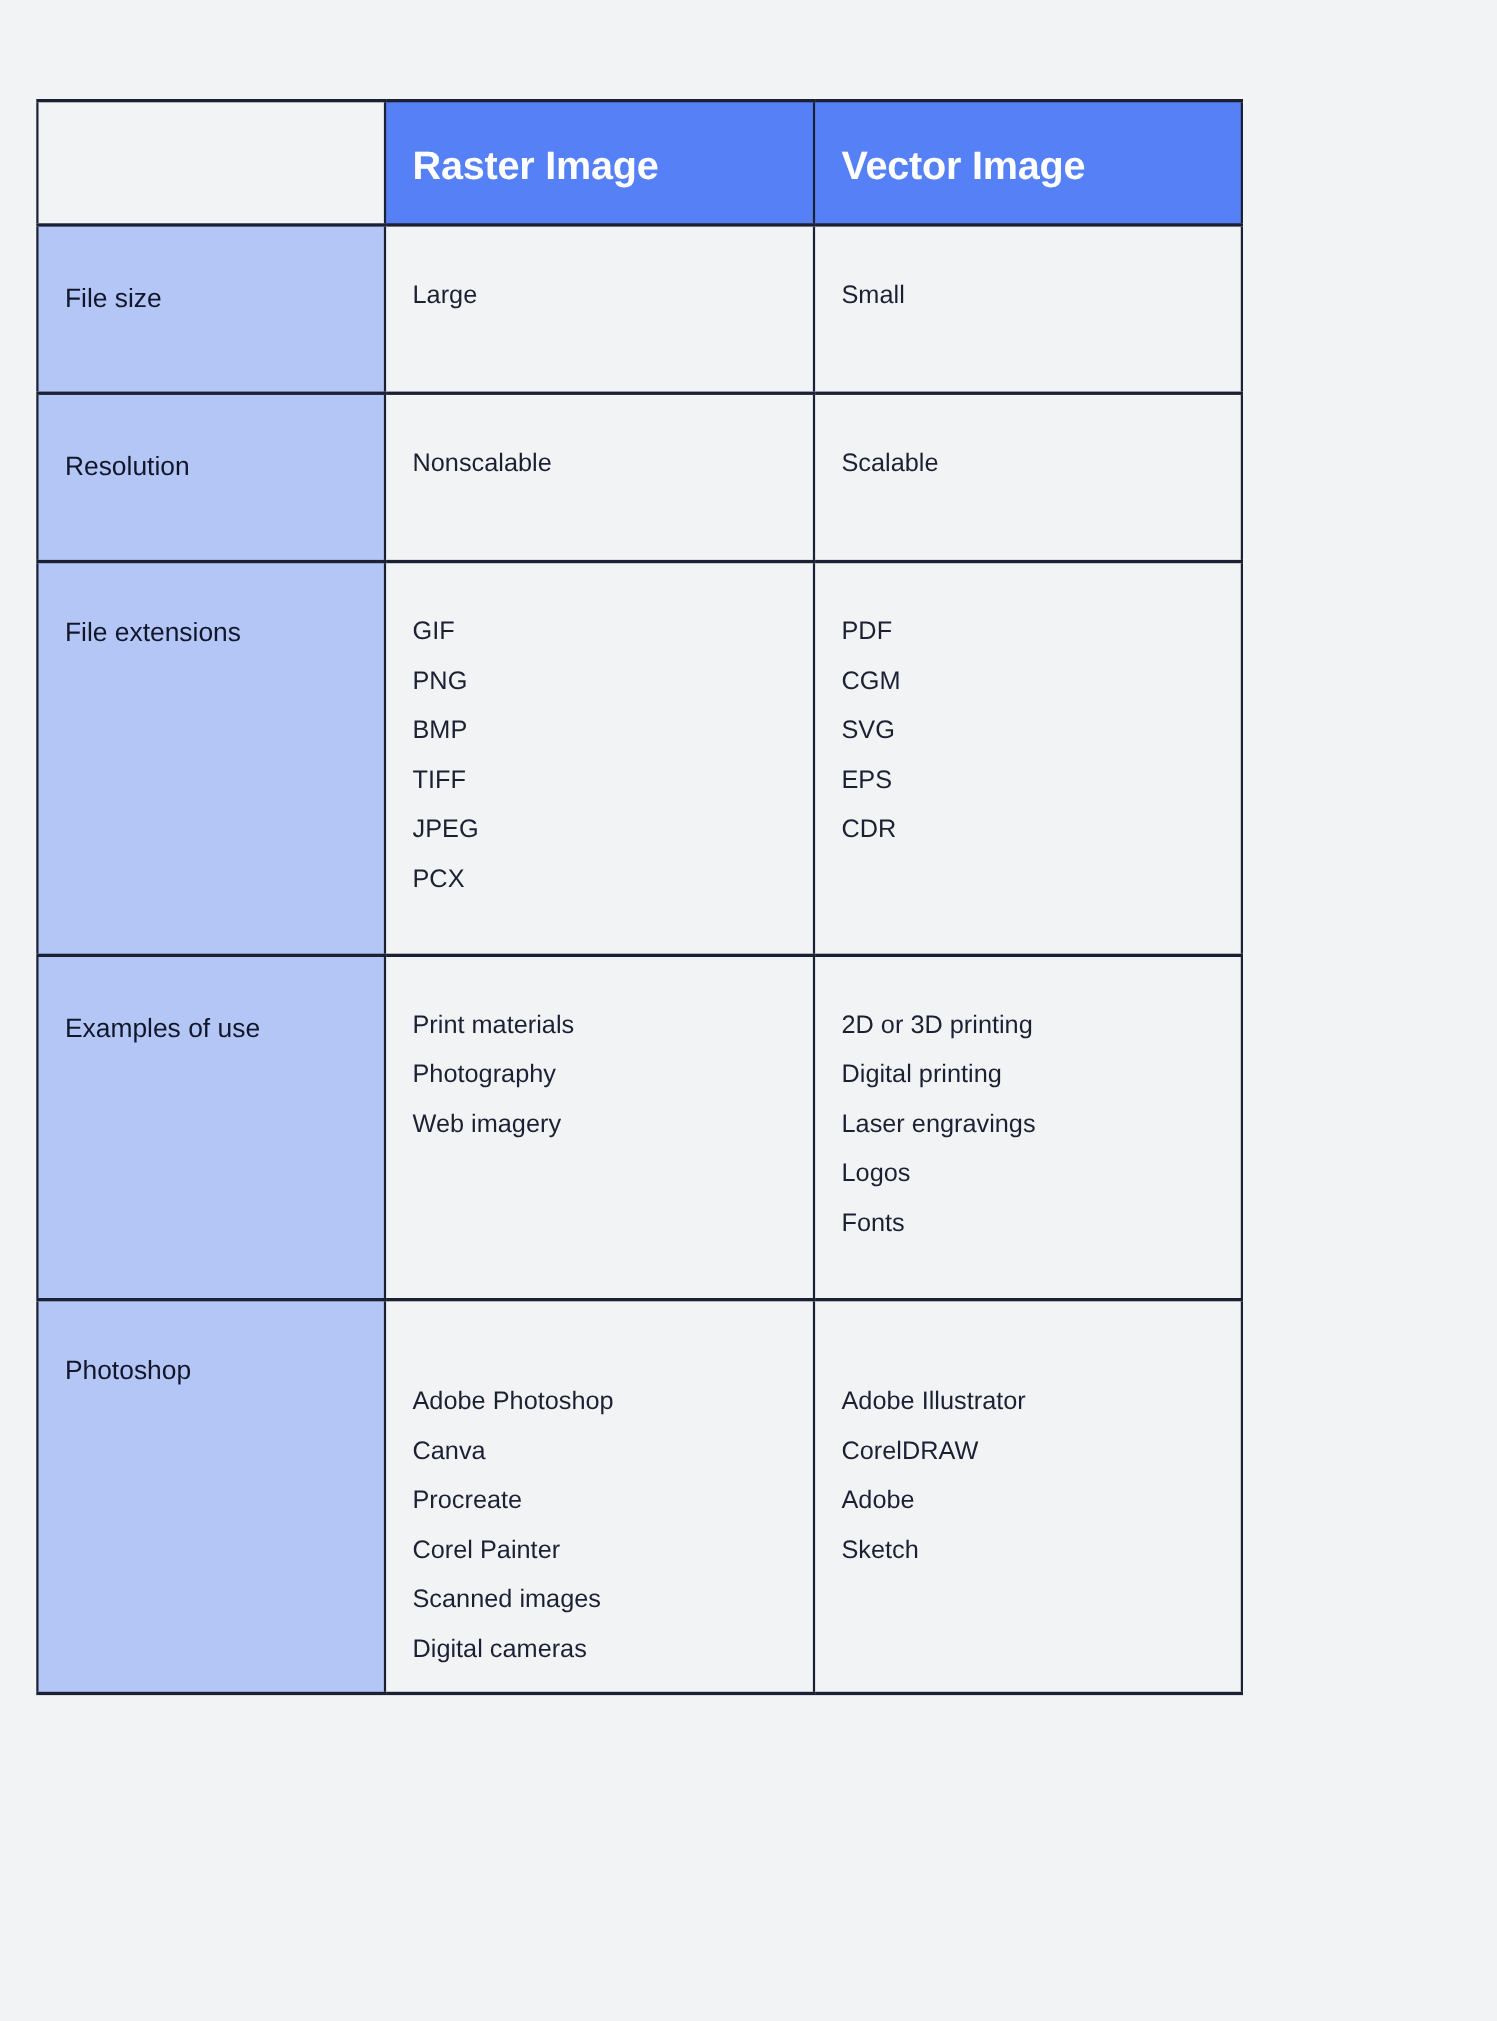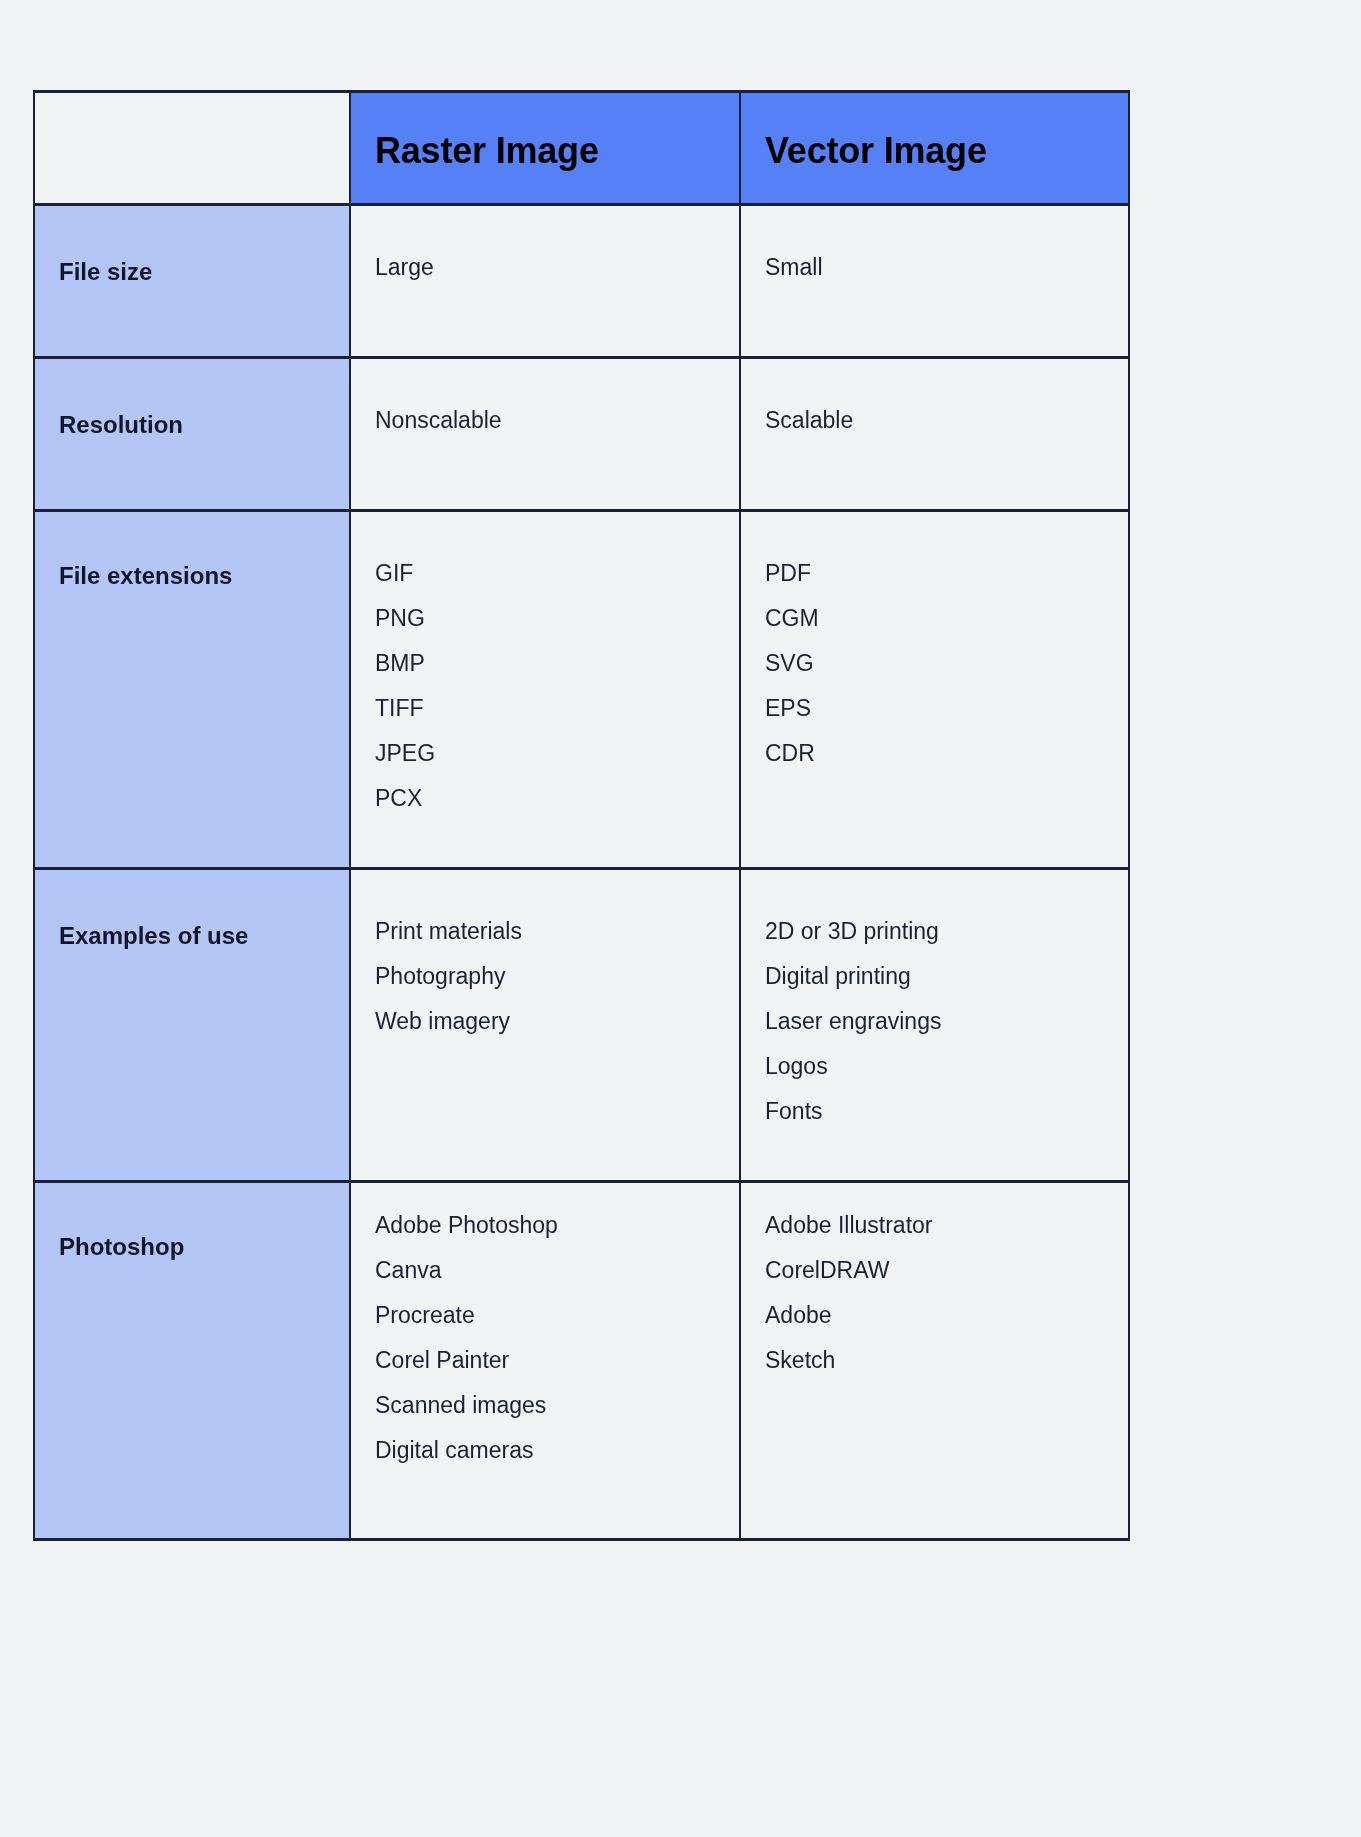--- a/index.html
+++ b/index.html
@@ -49,38 +49,38 @@
     height: 110px;
   }
   td.header-empty {
     background: #f2f3f5;
   }
   td.header-blue {
     background: #5680f5;
   }
   .header-label {
     display: block;
-    color: #000000;
+    color: #ffffff;
     font-size: 36px;
     font-weight: bold;
     line-height: 1;
     padding: 0 0 0 24px;
     margin-top: 40px;
     letter-spacing: -0.2px;
   }
 
   
   td.row-label-cell {
     background: #b4c6f5;
   }
   .row-label {
     display: block;
     color: #11162b;
     font-size: 24px;
-    font-weight: bold;
+    font-weight: normal;
     line-height: 1.15;
     padding: 0 14px 0 24px;
   }
 
   
   .value-block {
     display: block;
     padding: 0 18px 0 24px;
   }
   .value-line {
@@ -103,21 +103,21 @@
   tr.row-extensions td.cell { height: 355px; }
   tr.row-extensions .row-label { margin-top: 50px; }
   tr.row-extensions .value-block { margin-top: 50px; }
 
   tr.row-examples td.cell { height: 310px; }
   tr.row-examples .row-label { margin-top: 52px; }
   tr.row-examples .value-block { margin-top: 50px; }
 
   tr.row-software td.cell { height: 355px; }
   tr.row-software .row-label { margin-top: 50px; }
-  tr.row-software .value-block { margin-top: 31px; }
+  tr.row-software .value-block { margin-top: 79px; }
 </style>
 </head>
 <body>
 
 <div id="comparison-table-wrap">
   <table class="comparison-table">
     <colgroup>
       <col class="col-label">
       <col class="col-raster">
       <col class="col-vector">

